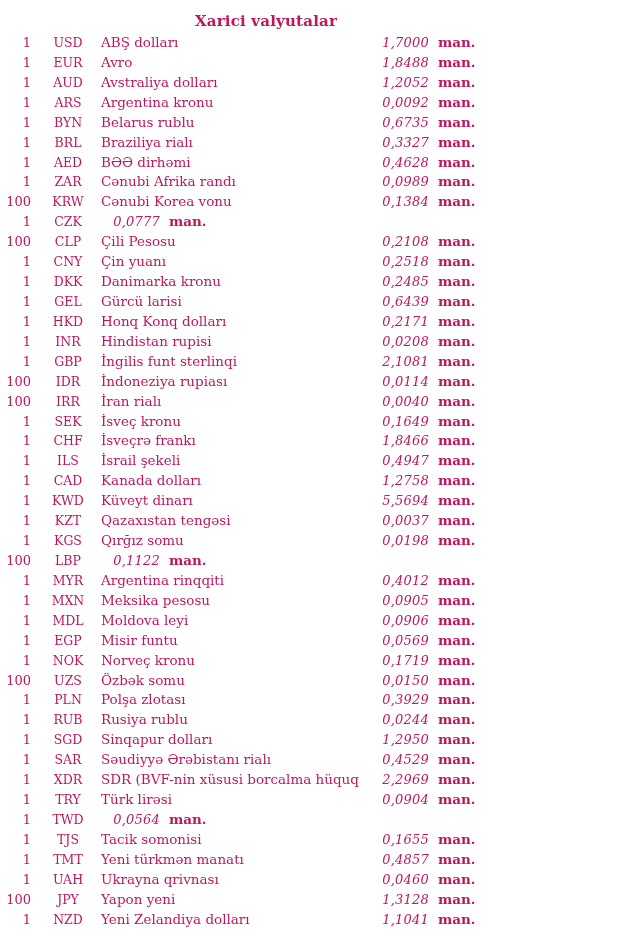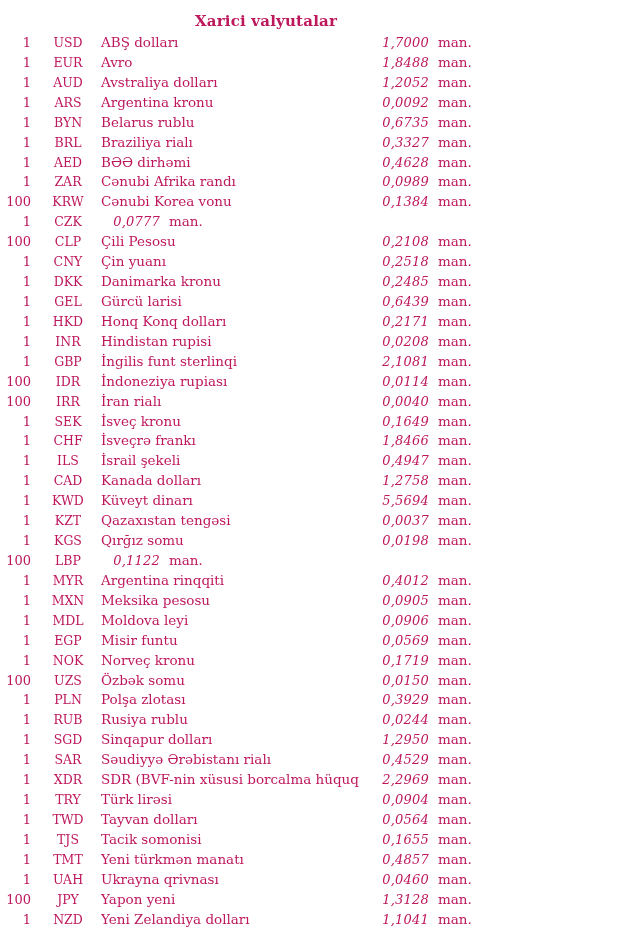--- a/index.html
+++ b/index.html
@@ -65,20 +65,21 @@
     font-style: italic;
     font-size: 13px;
     letter-spacing: 0.2px;
   }
   .unit {
     flex: 0 0 34px;
     width: 34px;
     margin-left: 9px;
     text-align: left;
     font-size: 13.5px;
+    font-weight: bold;
   }
 </style>
 </head>
 <body>
 
 <div class="page">
   <div class="title">Xarici valyutalar</div>
   <div class="rows" id="rows">
   <div class="row">
     <span class="qty">1</span>
@@ -386,21 +387,20 @@
     <span class="qty">1</span>
     <span class="code">TRY</span>
     <span class="name">Türk lirəsi</span>
     <span class="rate">0,0904</span>
     <span class="unit">man.</span>
   </div>
 
   <div class="row">
     <span class="qty">1</span>
     <span class="code">TWD</span>
-    <span class="name">Tayvan dolları</span>
     <span class="rate">0,0564</span>
     <span class="unit">man.</span>
   </div>
 
   <div class="row">
     <span class="qty">1</span>
     <span class="code">TJS</span>
     <span class="name">Tacik somonisi</span>
     <span class="rate">0,1655</span>
     <span class="unit">man.</span>

